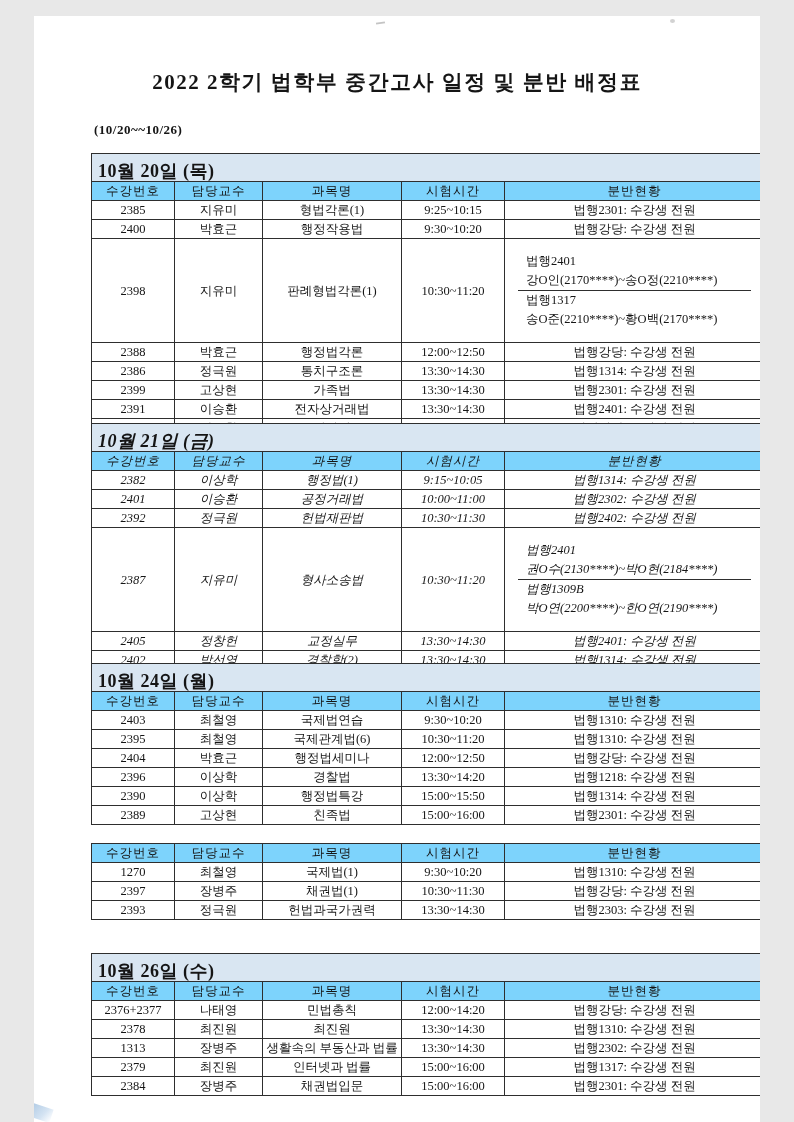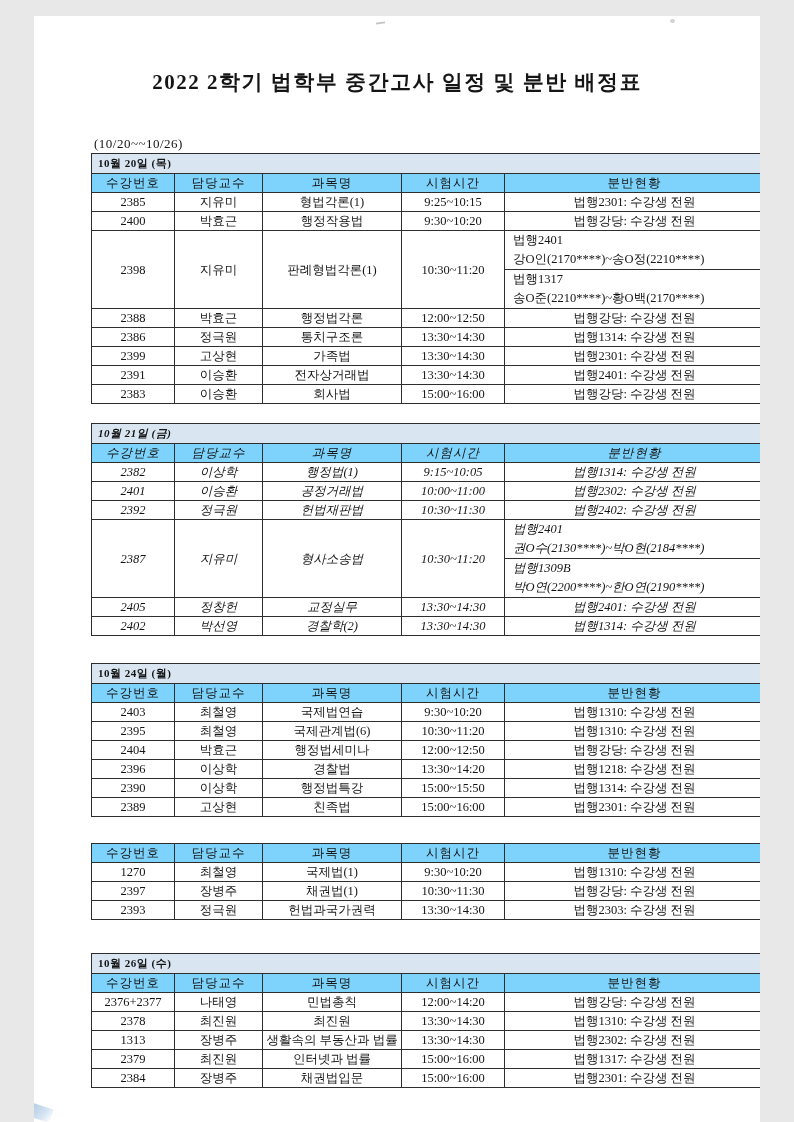--- a/index.html
+++ b/index.html
@@ -7,41 +7,41 @@
     position:relative; width:726px; height:1122px; margin:16px auto;
     background:#ffffff; overflow:hidden;
     font-family:"Liberation Serif","DejaVu Serif",serif; color:#151515;
   }
   .title {
     position:absolute; top:52px; left:0; width:100%;
     text-align:center; font-size:21px; font-weight:bold; letter-spacing:1.5px;
     margin:0;
   }
   .date-range {
-    position:absolute; top:120px; left:60px; font-size:13px; letter-spacing:0.5px;
+    position:absolute; top:106px; left:60px; font-size:13px; letter-spacing:0.5px;font-weight:bold;
   }
   .tbl-wrap { position:absolute; left:57px; width:673px; }
   table.day {
     border-collapse:collapse; table-layout:fixed; width:673px;
     font-size:12.5px;
   }
   table.day td { border:1px solid #2e2e2e; overflow:hidden; white-space:nowrap; }
   tr.date-row td {
     background:#d9e6f2; font-weight:bold; text-align:left;
-    height:19px; line-height:19px; padding:0 0 0 6px; font-size:11px;
+    height:19px; line-height:19px; padding:8px 0 0 6px; font-size:18px;
     letter-spacing:0.5px;
   }
   tr.head-row td {
     height:18px; line-height:18px; text-align:center; padding:0;
     letter-spacing:1px; background:#7dd3fc;
   }
   tr.body-row td {
     height:18px; line-height:18px; text-align:center; padding:0 2px;
   }
-  td.split { padding:0 !important; }
+  td.split { padding:13px !important; }
   td.split .sec { border-bottom:1px solid #2e2e2e; }
   td.split .sec:last-child { border-bottom:none; }
   td.split .line {
     height:19px; line-height:19px; text-align:left; padding-left:8px;
   }
   
   .artifact { position:absolute; pointer-events:none; }
   .a1 { top:6px; left:342px; width:9px; height:2px; background:#c4c4c4; transform:rotate(-8deg); }
   .a2 { top:3px; left:636px; width:5px; height:4px; background:#d2d2d2; border-radius:50%; }
   .a3 { top:12px; left:756px; width:2px; height:9px; background:#dddddd; }

